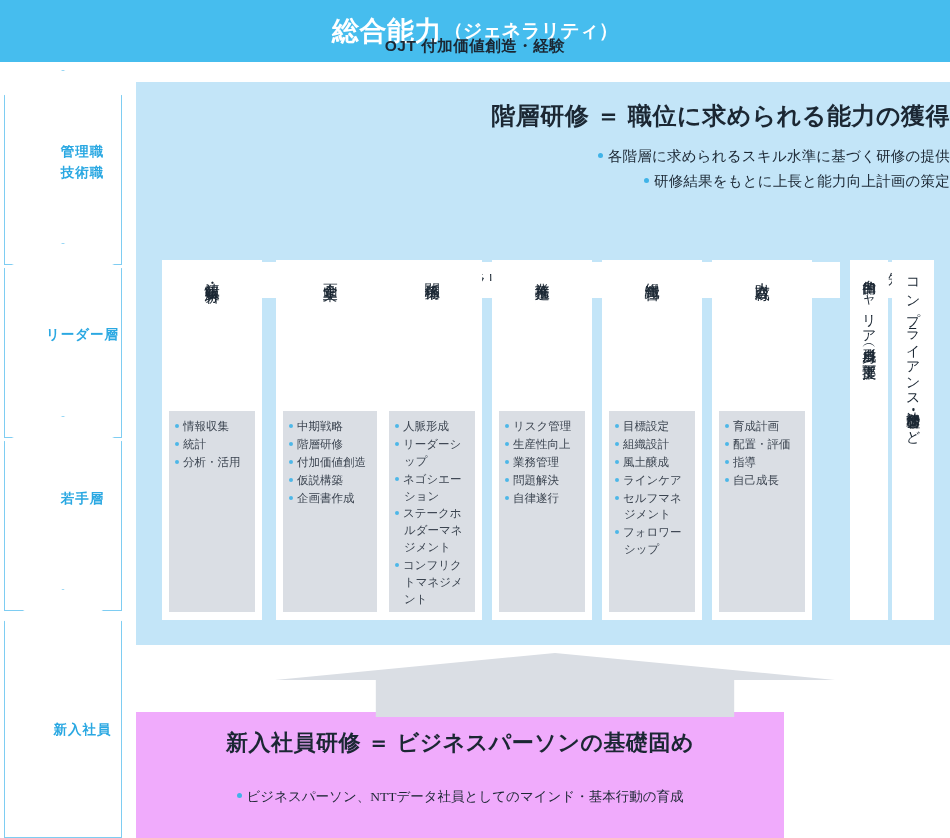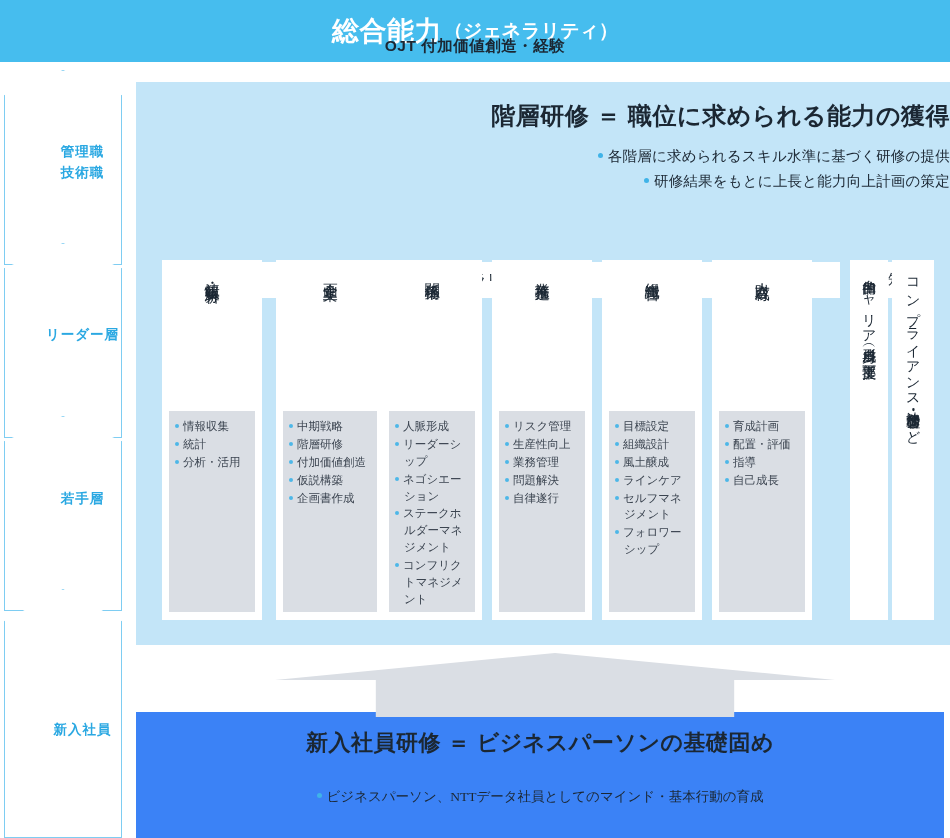--- a/index.html
+++ b/index.html
@@ -101,22 +101,22 @@
     z-index: 3;
   }
   .ojt-lbl {
     position: absolute; left: 0; top: 36px; width: 100%;
     text-align: center; font-size: 15.5px; font-weight: bold; color: #1b2733;
     letter-spacing: .5px; z-index: 4;
   }
 
   
   .panel-bot {
-    position: absolute; left: 136px; top: 712px; width: 808px; height: 126px;
-    background: #3b82f6; text-align: center; padding-top: 16px;
+    position: absolute; left: 136px; top: 712px; width: 648px; height: 126px;
+    background: #f0abfc; text-align: center; padding-top: 16px;
   }
   .bot-title {
     font-size: 22px; font-weight: bold; color: #1b2733; letter-spacing: .5px;
   }
   .bot-bullets { margin-top: 27px; font-family: Liberation Serif, serif; }
   .bot-bullets .bl { font-size: 13.5px; color: #1b2733; line-height: 1.75; }
 </style>
 </head>
 <body>
 

